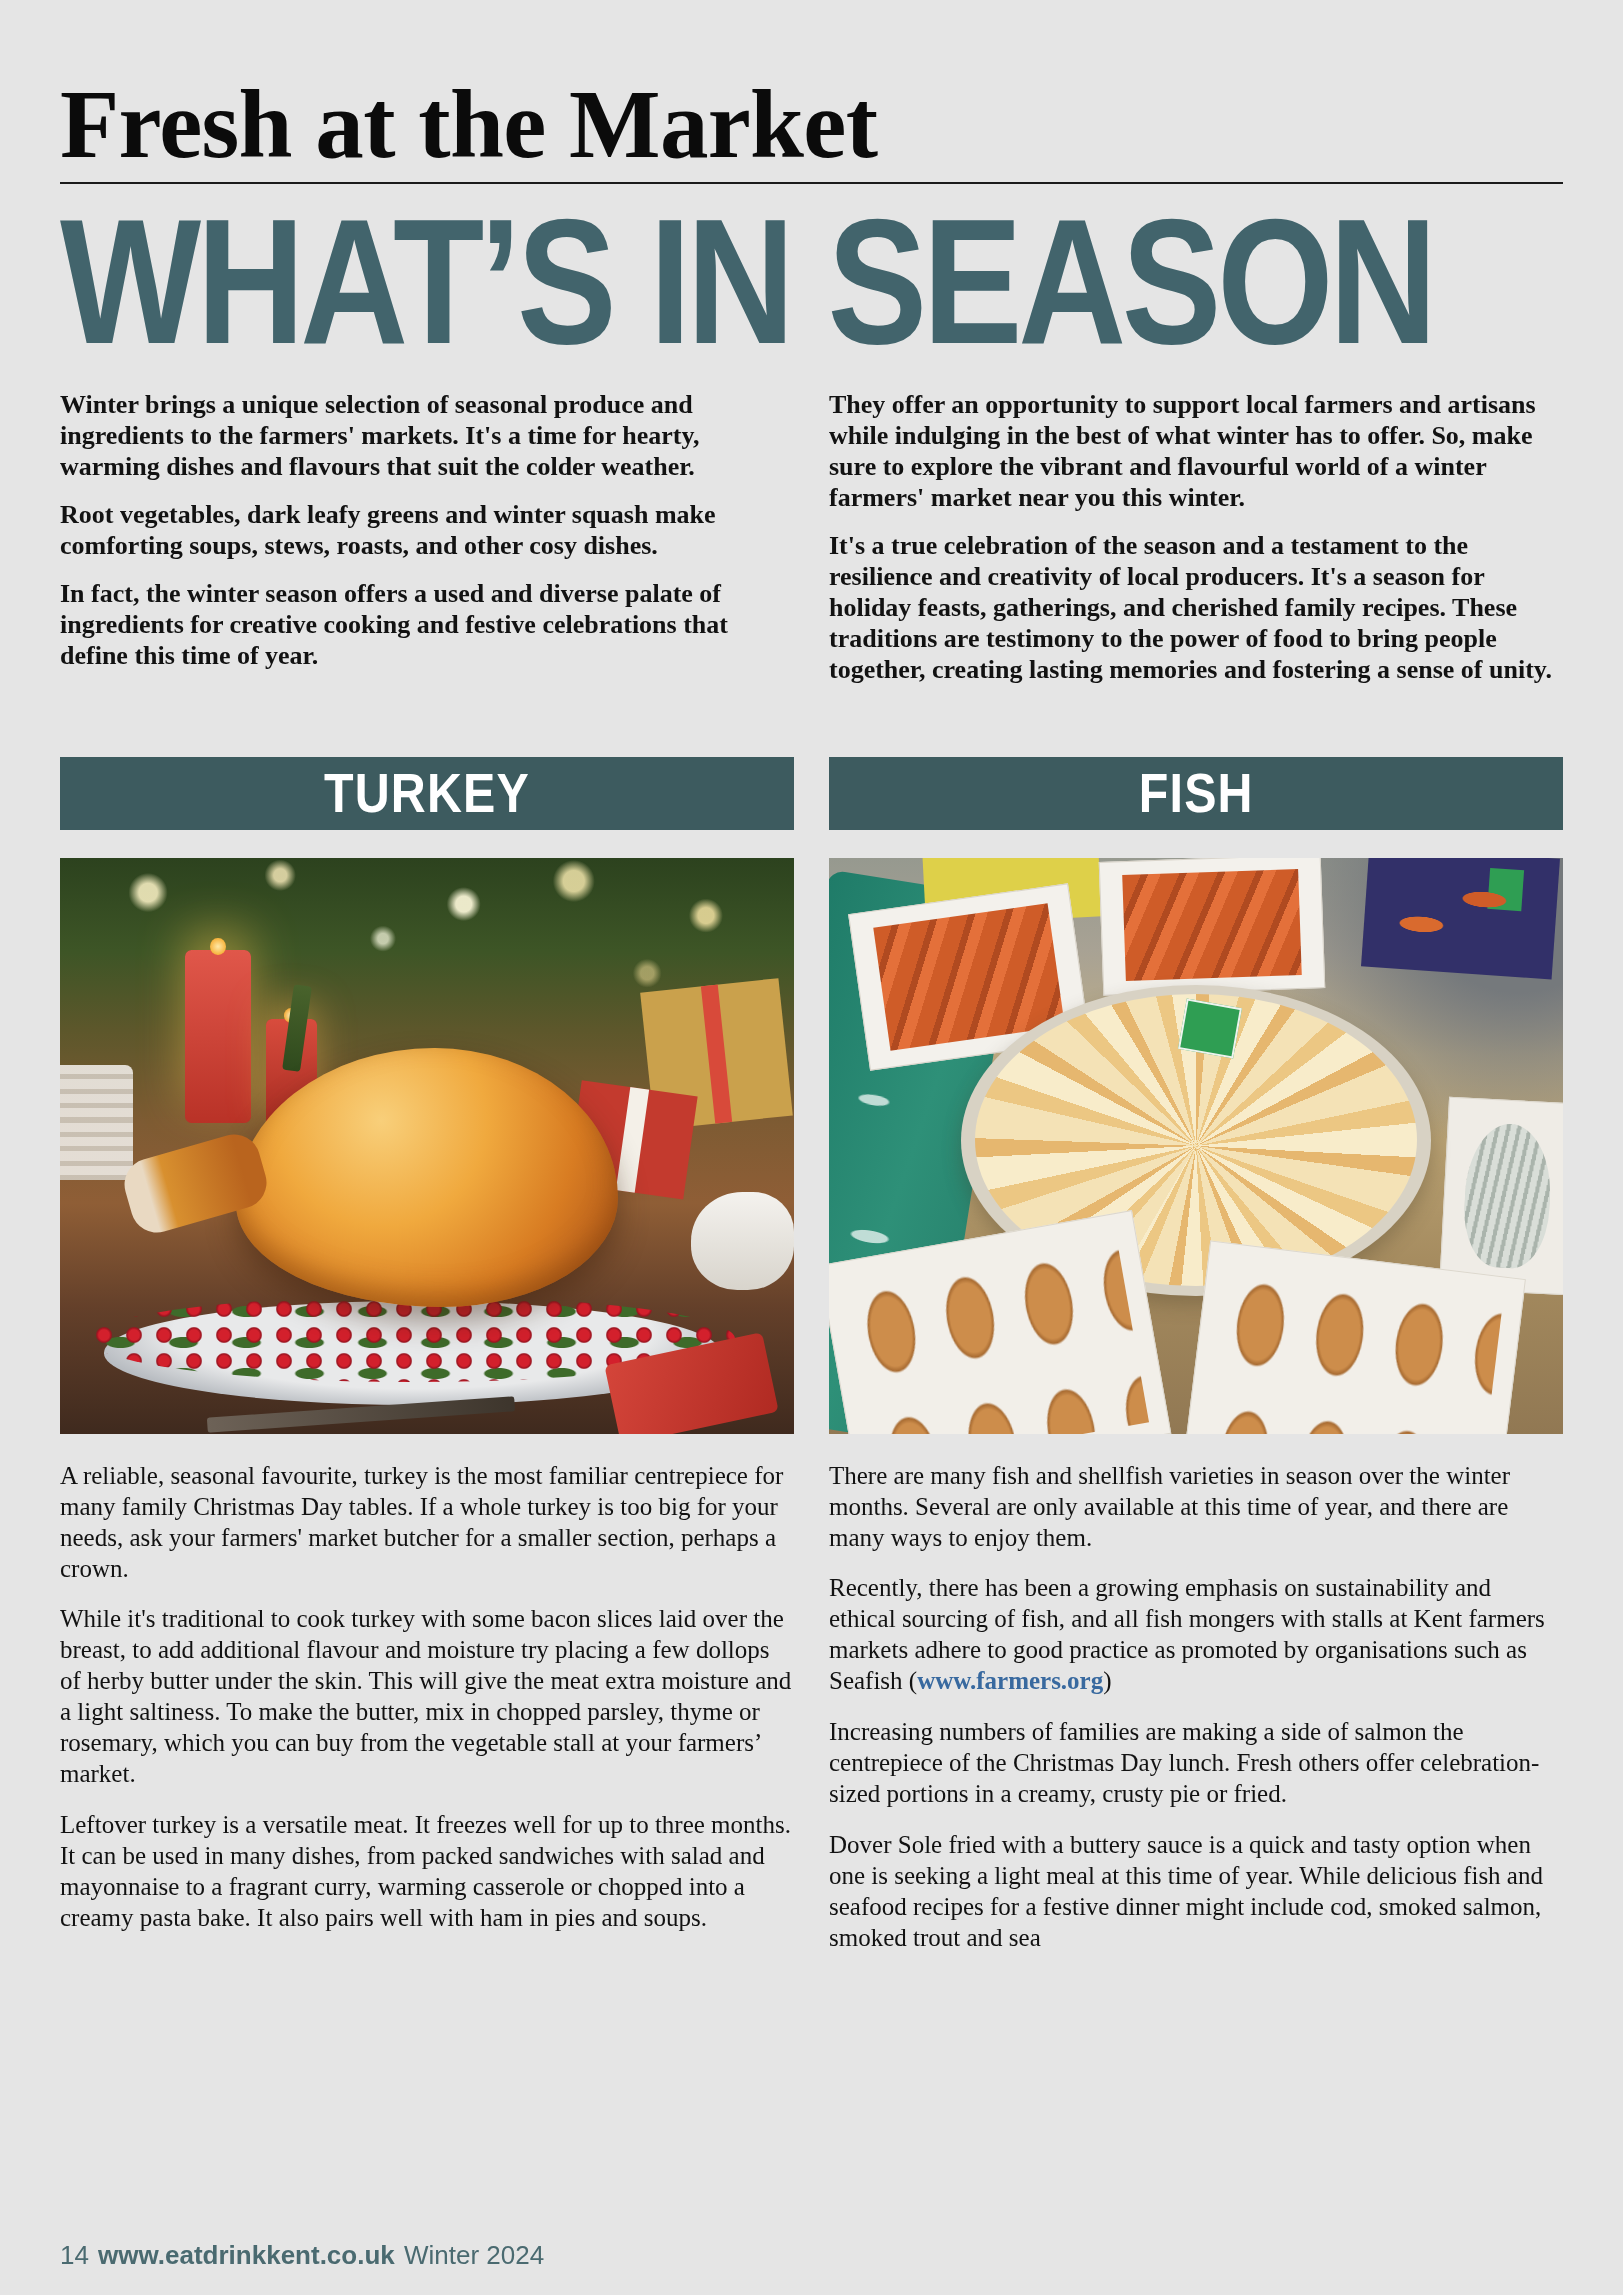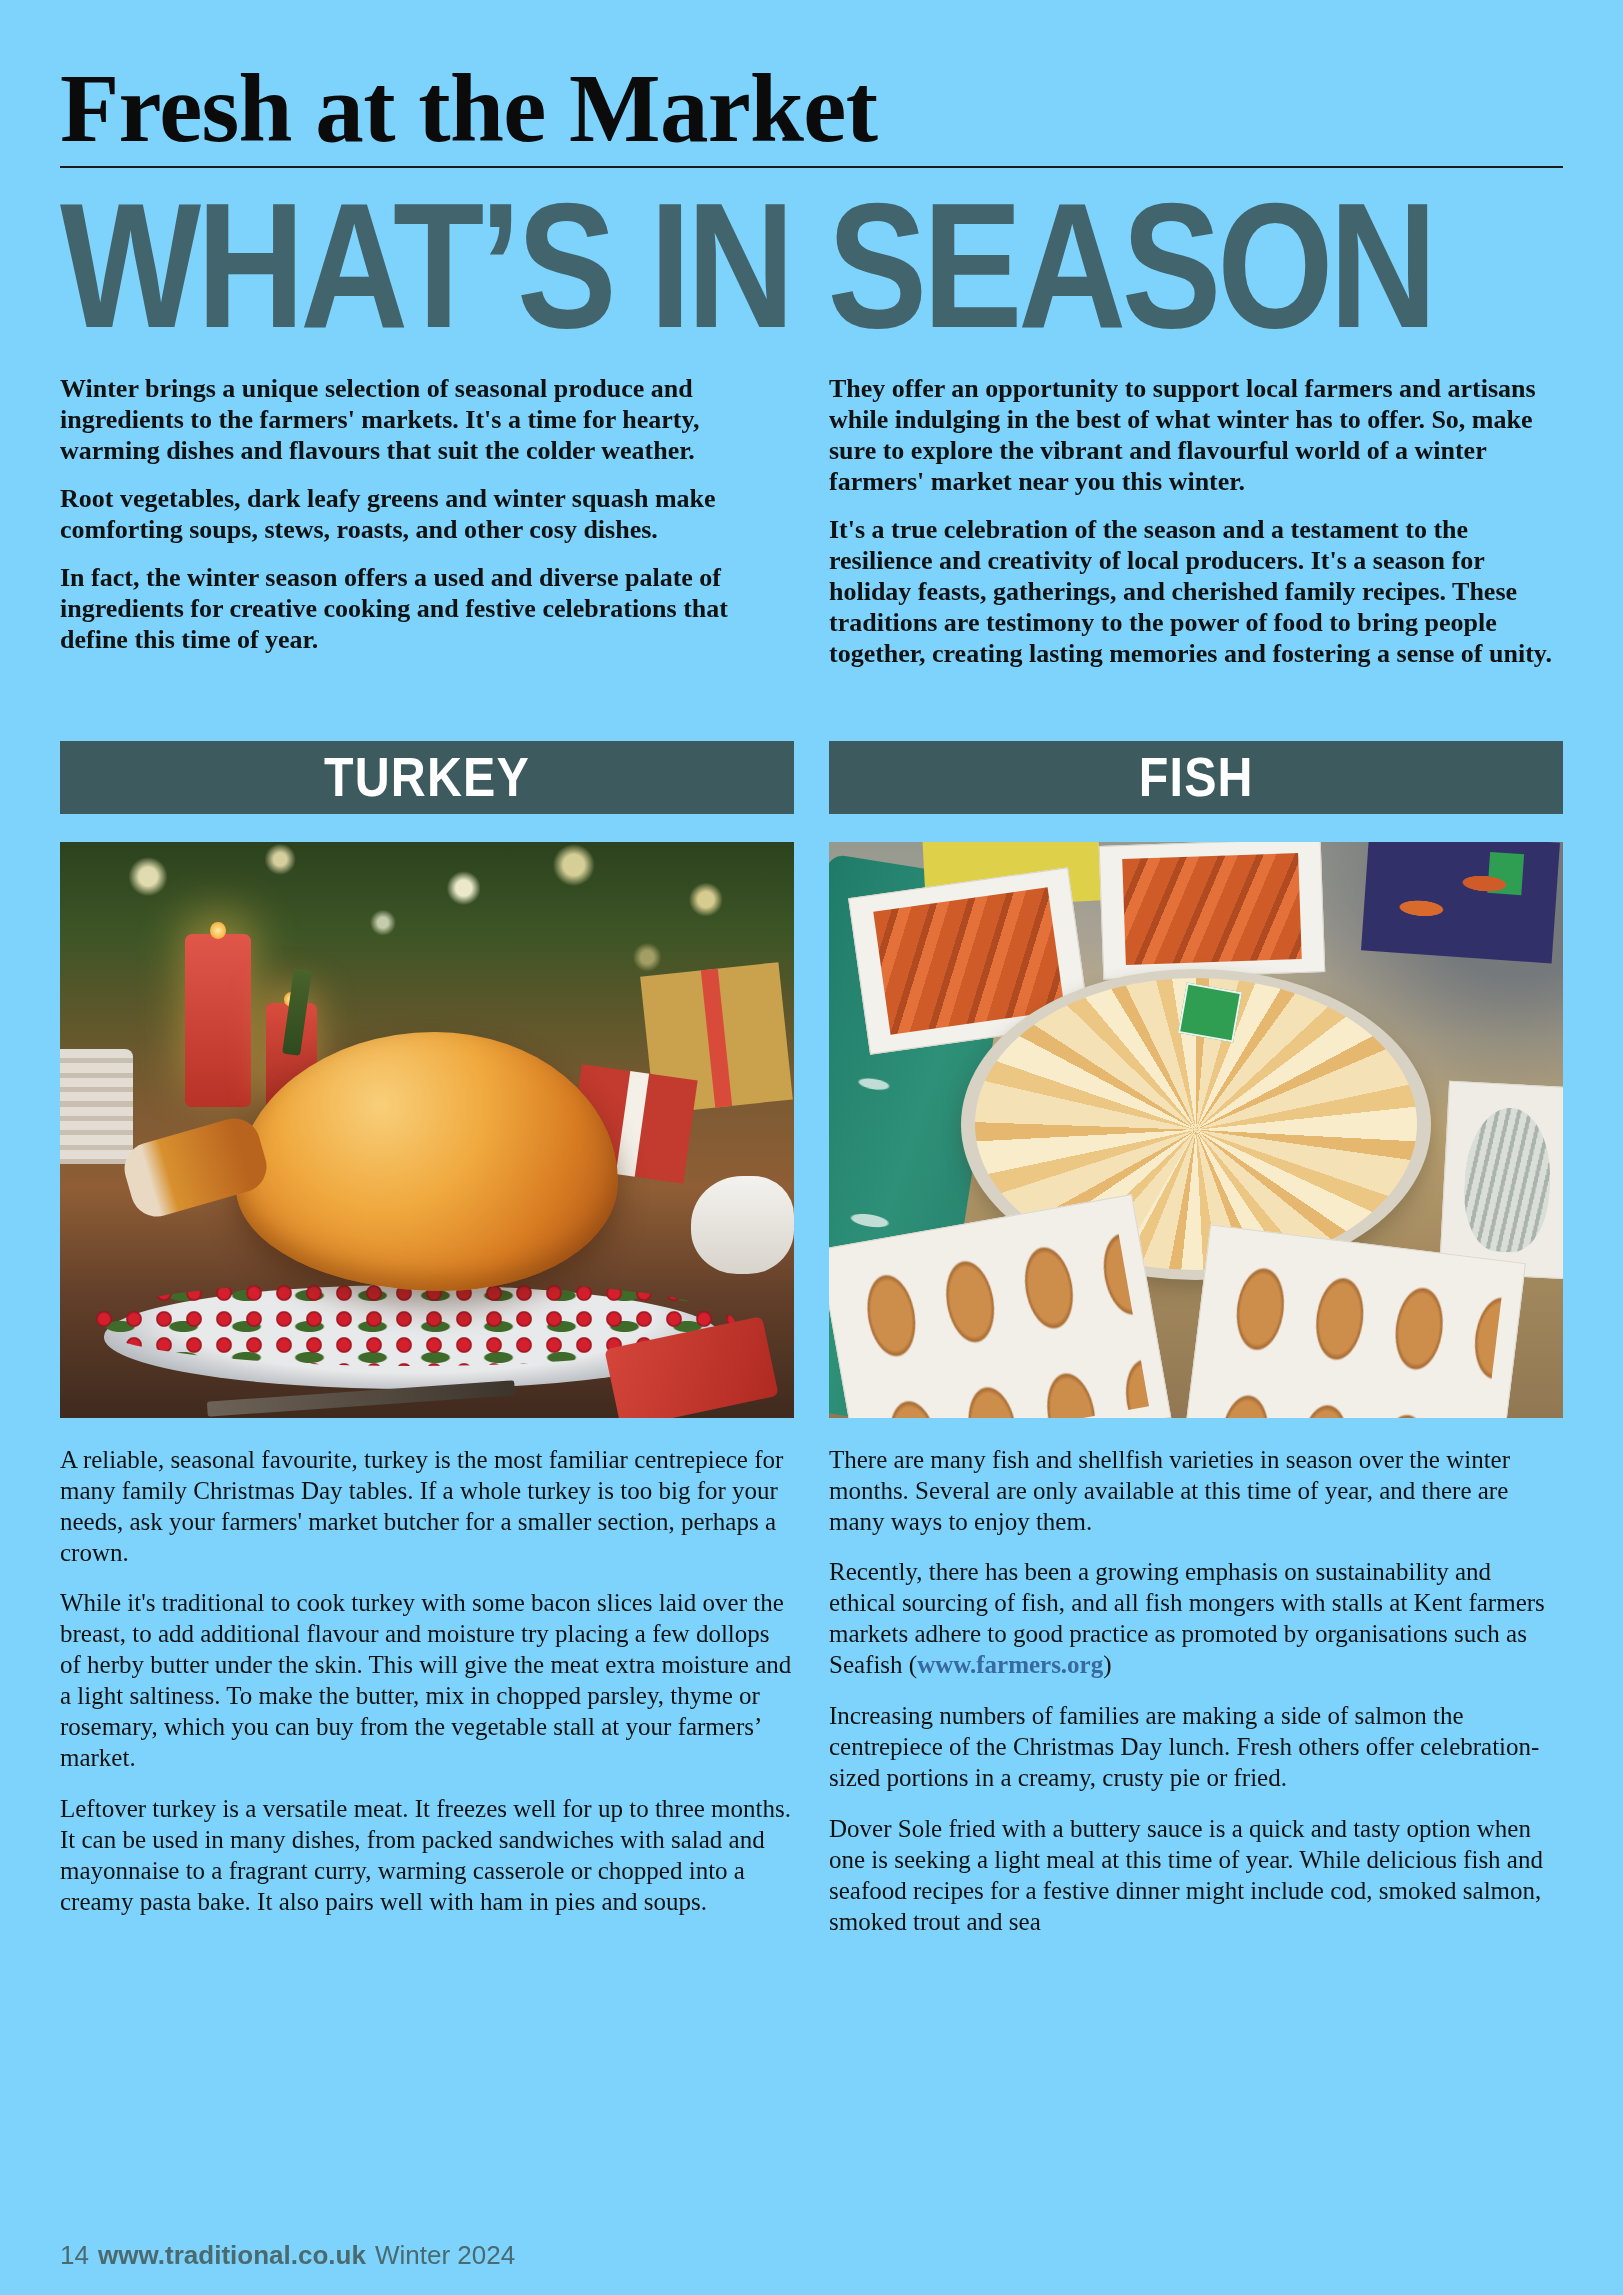--- a/index.html
+++ b/index.html
@@ -1,17 +1,17 @@
 <!DOCTYPE html>
 <html style="font-size:10.5px"><head>
 <meta charset="utf-8">
 <style>
   html,body{margin:0;padding:0;background:#ffffff;}
   body{width:1623px;height:2295px;position:relative;font-family:"Liberation Serif",serif;color:#141414;}
-  .page{position:relative;width:100%;height:100%;box-sizing:border-box;padding:0 60px;overflow:hidden;background:#7dd3fc;}
+  .page{position:relative;width:100%;height:100%;box-sizing:border-box;padding:16px 60px;overflow:hidden;background:#e5e5e5;}
 
   .masthead{margin:58px 0 0;font:700 97px/1.05 "Liberation Serif",serif;color:#0b0b0b;letter-spacing:-0.7px;}
   .masthead-rule{border:0;border-top:2px solid #1b1b1b;margin:6.5px 0 0;}
   .headline{margin-top:6.5px;display:inline-block;white-space:nowrap;transform:scaleX(.84);transform-origin:0 50%;
             font:700 178px/1.02 "Liberation Sans",sans-serif;color:#42646C;letter-spacing:-5.2px;}
 
   .cols{display:flex;gap:35px;align-items:flex-start;}
   .col{flex:1 1 0;min-width:0;}
 
   .intro{margin-top:17px;}
@@ -169,17 +169,17 @@
         <p>There are many fish and shellfish varieties in season over the winter months. Several are only available at this time of year, and there are many ways to enjoy them.</p>
         <p><span>Recently, there has been a growing emphasis on sustainability and ethical sourcing of fish, and all fish mongers with stalls at Kent farmers markets adhere to good practice as promoted by organisations such as Seafish (</span><a class="seafish-link">www.farmers.org</a><span>)</span></p>
         <p>Increasing numbers of families are making a side of salmon the centrepiece of the Christmas Day lunch. Fresh others offer celebration-sized portions in a creamy, crusty pie or fried.</p>
         <p>Dover Sole fried with a buttery sauce is a quick and tasty option when one is seeking a light meal at this time of year. While delicious fish and seafood recipes for a festive dinner might include cod, smoked salmon, smoked trout and sea</p>
       </div>
     </div>
 
   </div>
 
   <div class="footer">
-    <span>14</span><span class="site">www.traditional.co.uk</span><span>Winter 2024</span>
+    <span>14</span><span class="site">www.eatdrinkkent.co.uk</span><span>Winter 2024</span>
   </div>
 
 </div>
 
 
 </body></html>

